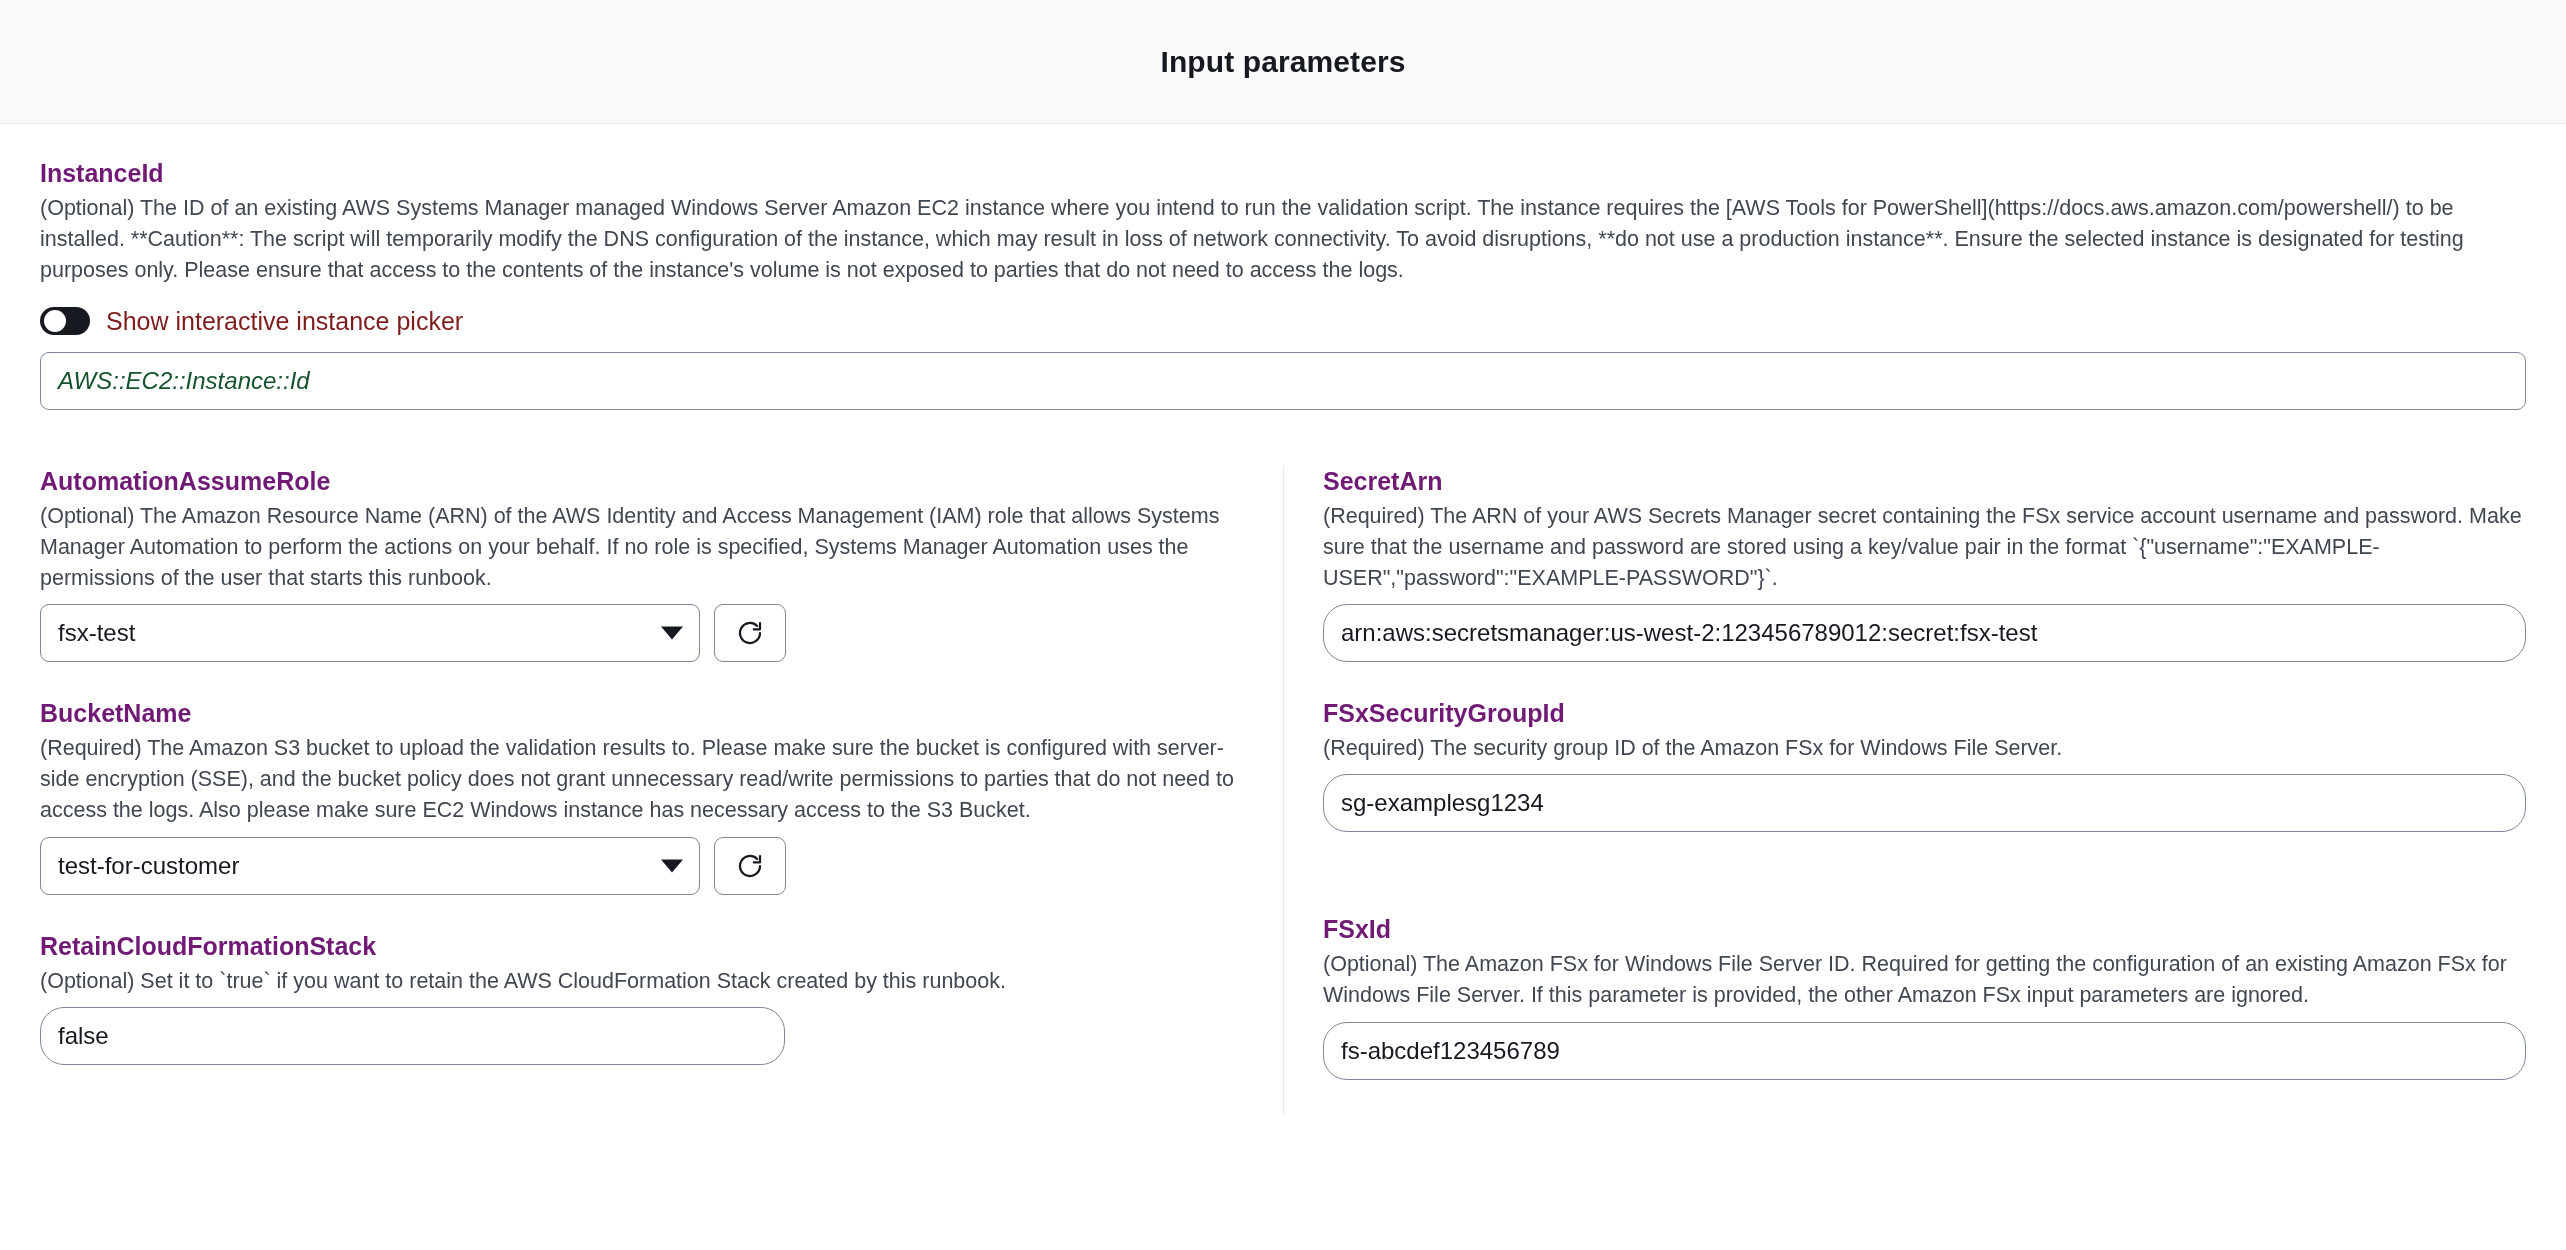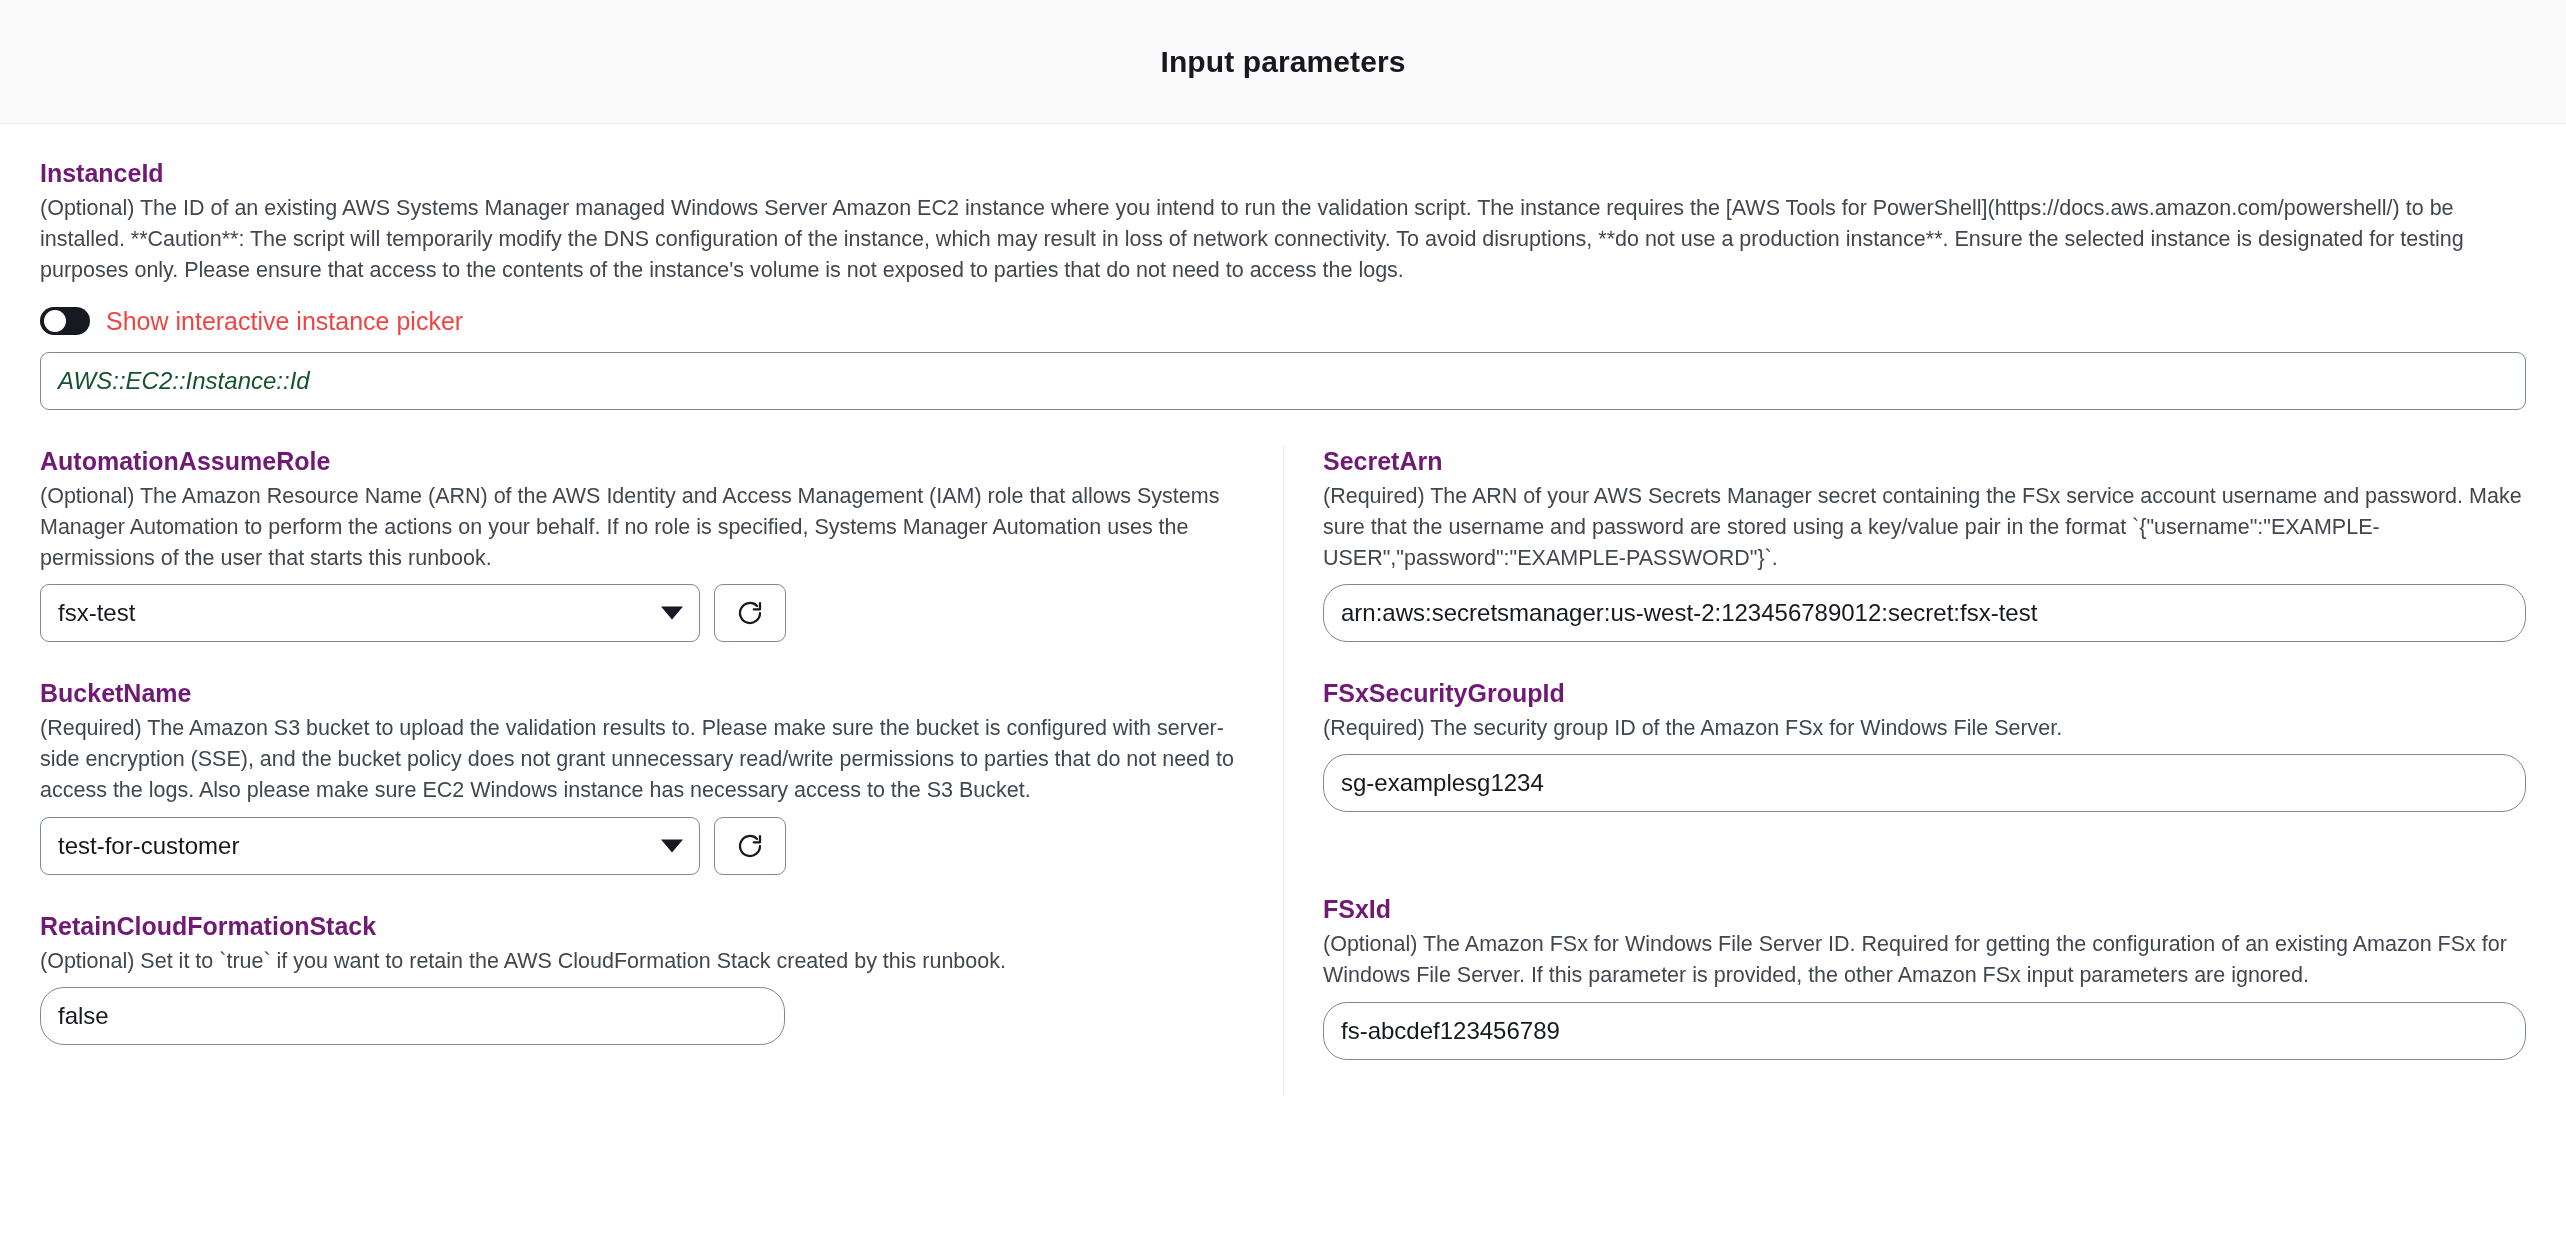--- a/index.html
+++ b/index.html
@@ -69,21 +69,21 @@
     position: absolute;
     top: 3px;
     left: 4px;
     width: 22px;
     height: 22px;
     border-radius: 50%;
     background: #ffffff;
   }
   .toggle-label {
     font-size: 25px;
-    color: #ef4444;
+    color: #7f1d1d;
   }
   
   .input {
     width: 100%;
     height: 58px;
     border: 1px solid #7d8998;
     border-radius: 9px;
     background: #ffffff;
     display: flex;
     align-items: center;
@@ -94,21 +94,21 @@
     white-space: nowrap;
   }
   .input.placeholder {
     color: #14532d;
     font-style: italic;
   }
   .full-input-wrap { margin-bottom: 0; }
   
   .columns {
     display: flex;
-    margin-top: 36px;
+    margin-top: 56px;
     position: relative;
   }
   .col {
     width: 50%;
     padding-right: 40px;
   }
   .col.right {
     padding-right: 0;
     padding-left: 40px;
   }

